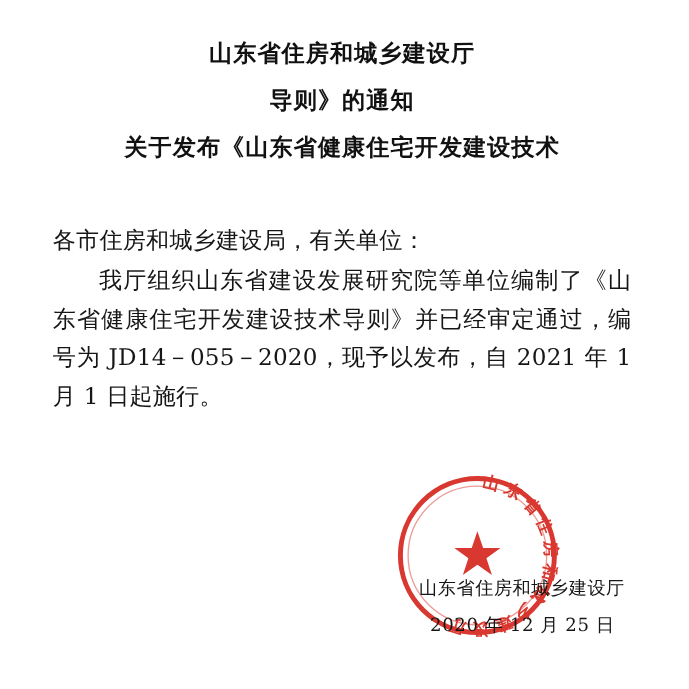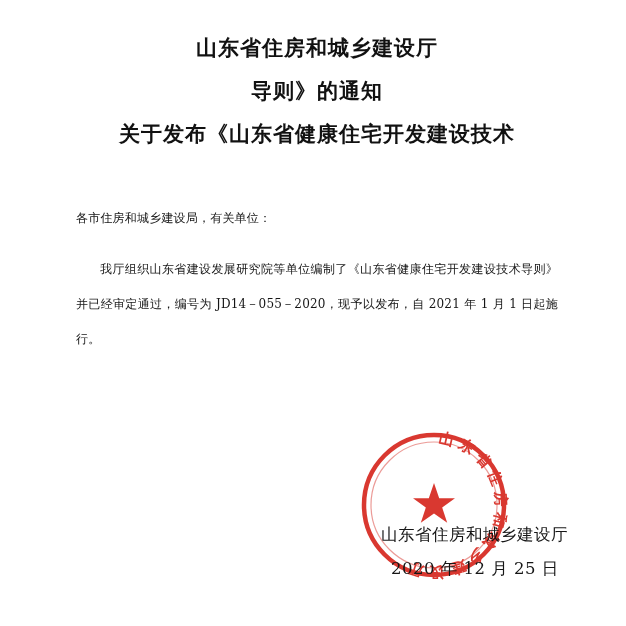--- a/index.html
+++ b/index.html
@@ -13,45 +13,45 @@
     overflow: hidden;
     font-family: "DejaVu Serif", "Liberation Serif", serif;
     color: #1a1a1a;
     position: relative;
   }
   .page {
     position: relative;
     width: 626px;
     height: 626px;
     box-sizing: border-box;
-    padding: 26px 52px 0 60px;
+    padding: 26px 52px 0 48px;
   }
   .doc-title {
     text-align: center;
     font-weight: bold;
     font-size: 21px;
     line-height: 43px;
     letter-spacing: 1px;
     color: #111;
     margin: 0;
   }
   .doc-title .tline {
     display: block;
     white-space: nowrap;
   }
   .body-block {
     margin-top: 46px;
   }
   .para {
-    font-size: 12px;
+    font-size: 21px;
     line-height: 35px;
     text-align: justify;
     letter-spacing: 0.2px;
     color: #161616;
-    margin: 16px;
+    margin: 0;
   }
   .para + .para {
     margin-top: 2px;
   }
   .indent {
     text-indent: 2em;
   }
   .signature-block {
     position: absolute;
     right: 58px;

